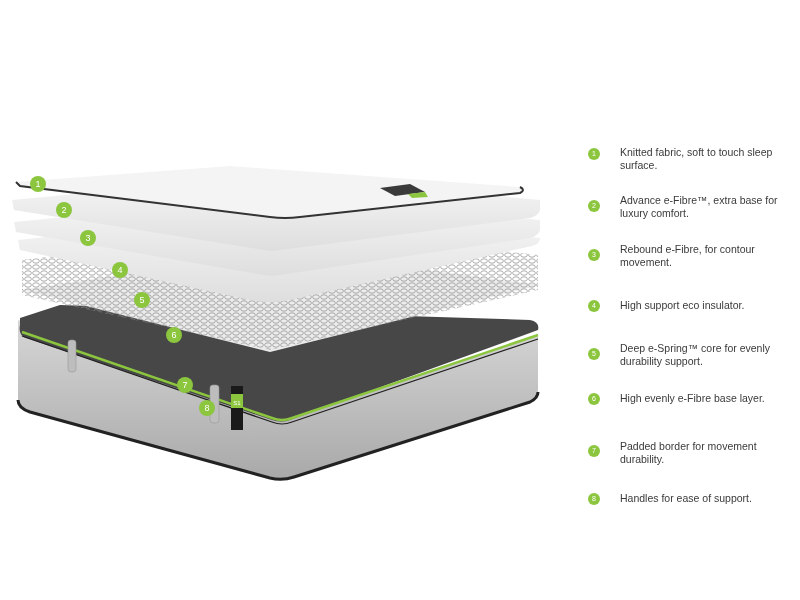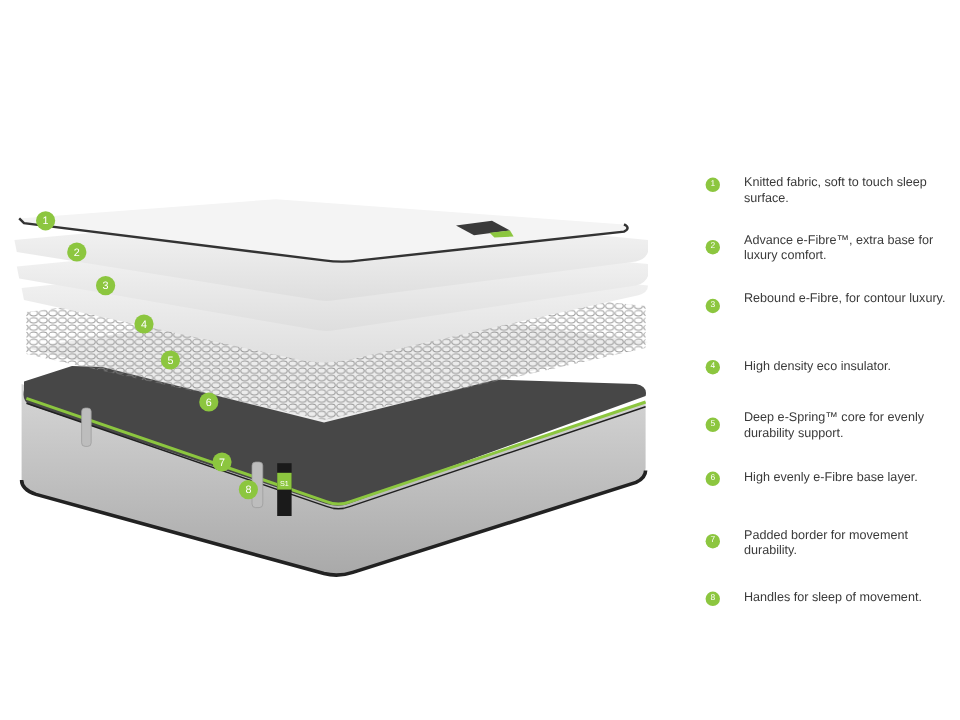--- a/index.html
+++ b/index.html
@@ -84,35 +84,35 @@
   <div class="legend-item" style="top:146px;">
     <div class="legend-badge" style="top:2px;">1</div>
     <div class="legend-text">Knitted fabric, soft to touch sleep surface.</div>
   </div>
   <div class="legend-item" style="top:194px;">
     <div class="legend-badge" style="top:6px;">2</div>
     <div class="legend-text">Advance e-Fibre™, extra base for luxury comfort.</div>
   </div>
   <div class="legend-item" style="top:243px;">
     <div class="legend-badge" style="top:6px;">3</div>
-    <div class="legend-text">Rebound e-Fibre, for contour luxury.</div>
+    <div class="legend-text">Rebound e-Fibre, for contour movement.</div>
   </div>
   <div class="legend-item" style="top:299px;">
     <div class="legend-badge" style="top:1px;">4</div>
-    <div class="legend-text">High density eco insulator.</div>
+    <div class="legend-text">High support eco insulator.</div>
   </div>
   <div class="legend-item" style="top:342px;">
     <div class="legend-badge" style="top:6px;">5</div>
     <div class="legend-text">Deep e-Spring™ core for evenly durability support.</div>
   </div>
   <div class="legend-item" style="top:392px;">
     <div class="legend-badge" style="top:1px;">6</div>
     <div class="legend-text">High evenly e-Fibre base layer.</div>
   </div>
   <div class="legend-item" style="top:440px;">
     <div class="legend-badge" style="top:5px;">7</div>
     <div class="legend-text">Padded border for movement durability.</div>
   </div>
   <div class="legend-item" style="top:492px;">
     <div class="legend-badge" style="top:1px;">8</div>
-    <div class="legend-text">Handles for sleep of movement.</div>
+    <div class="legend-text">Handles for ease of support.</div>
   </div>
 </div>
 
 </body></html>

